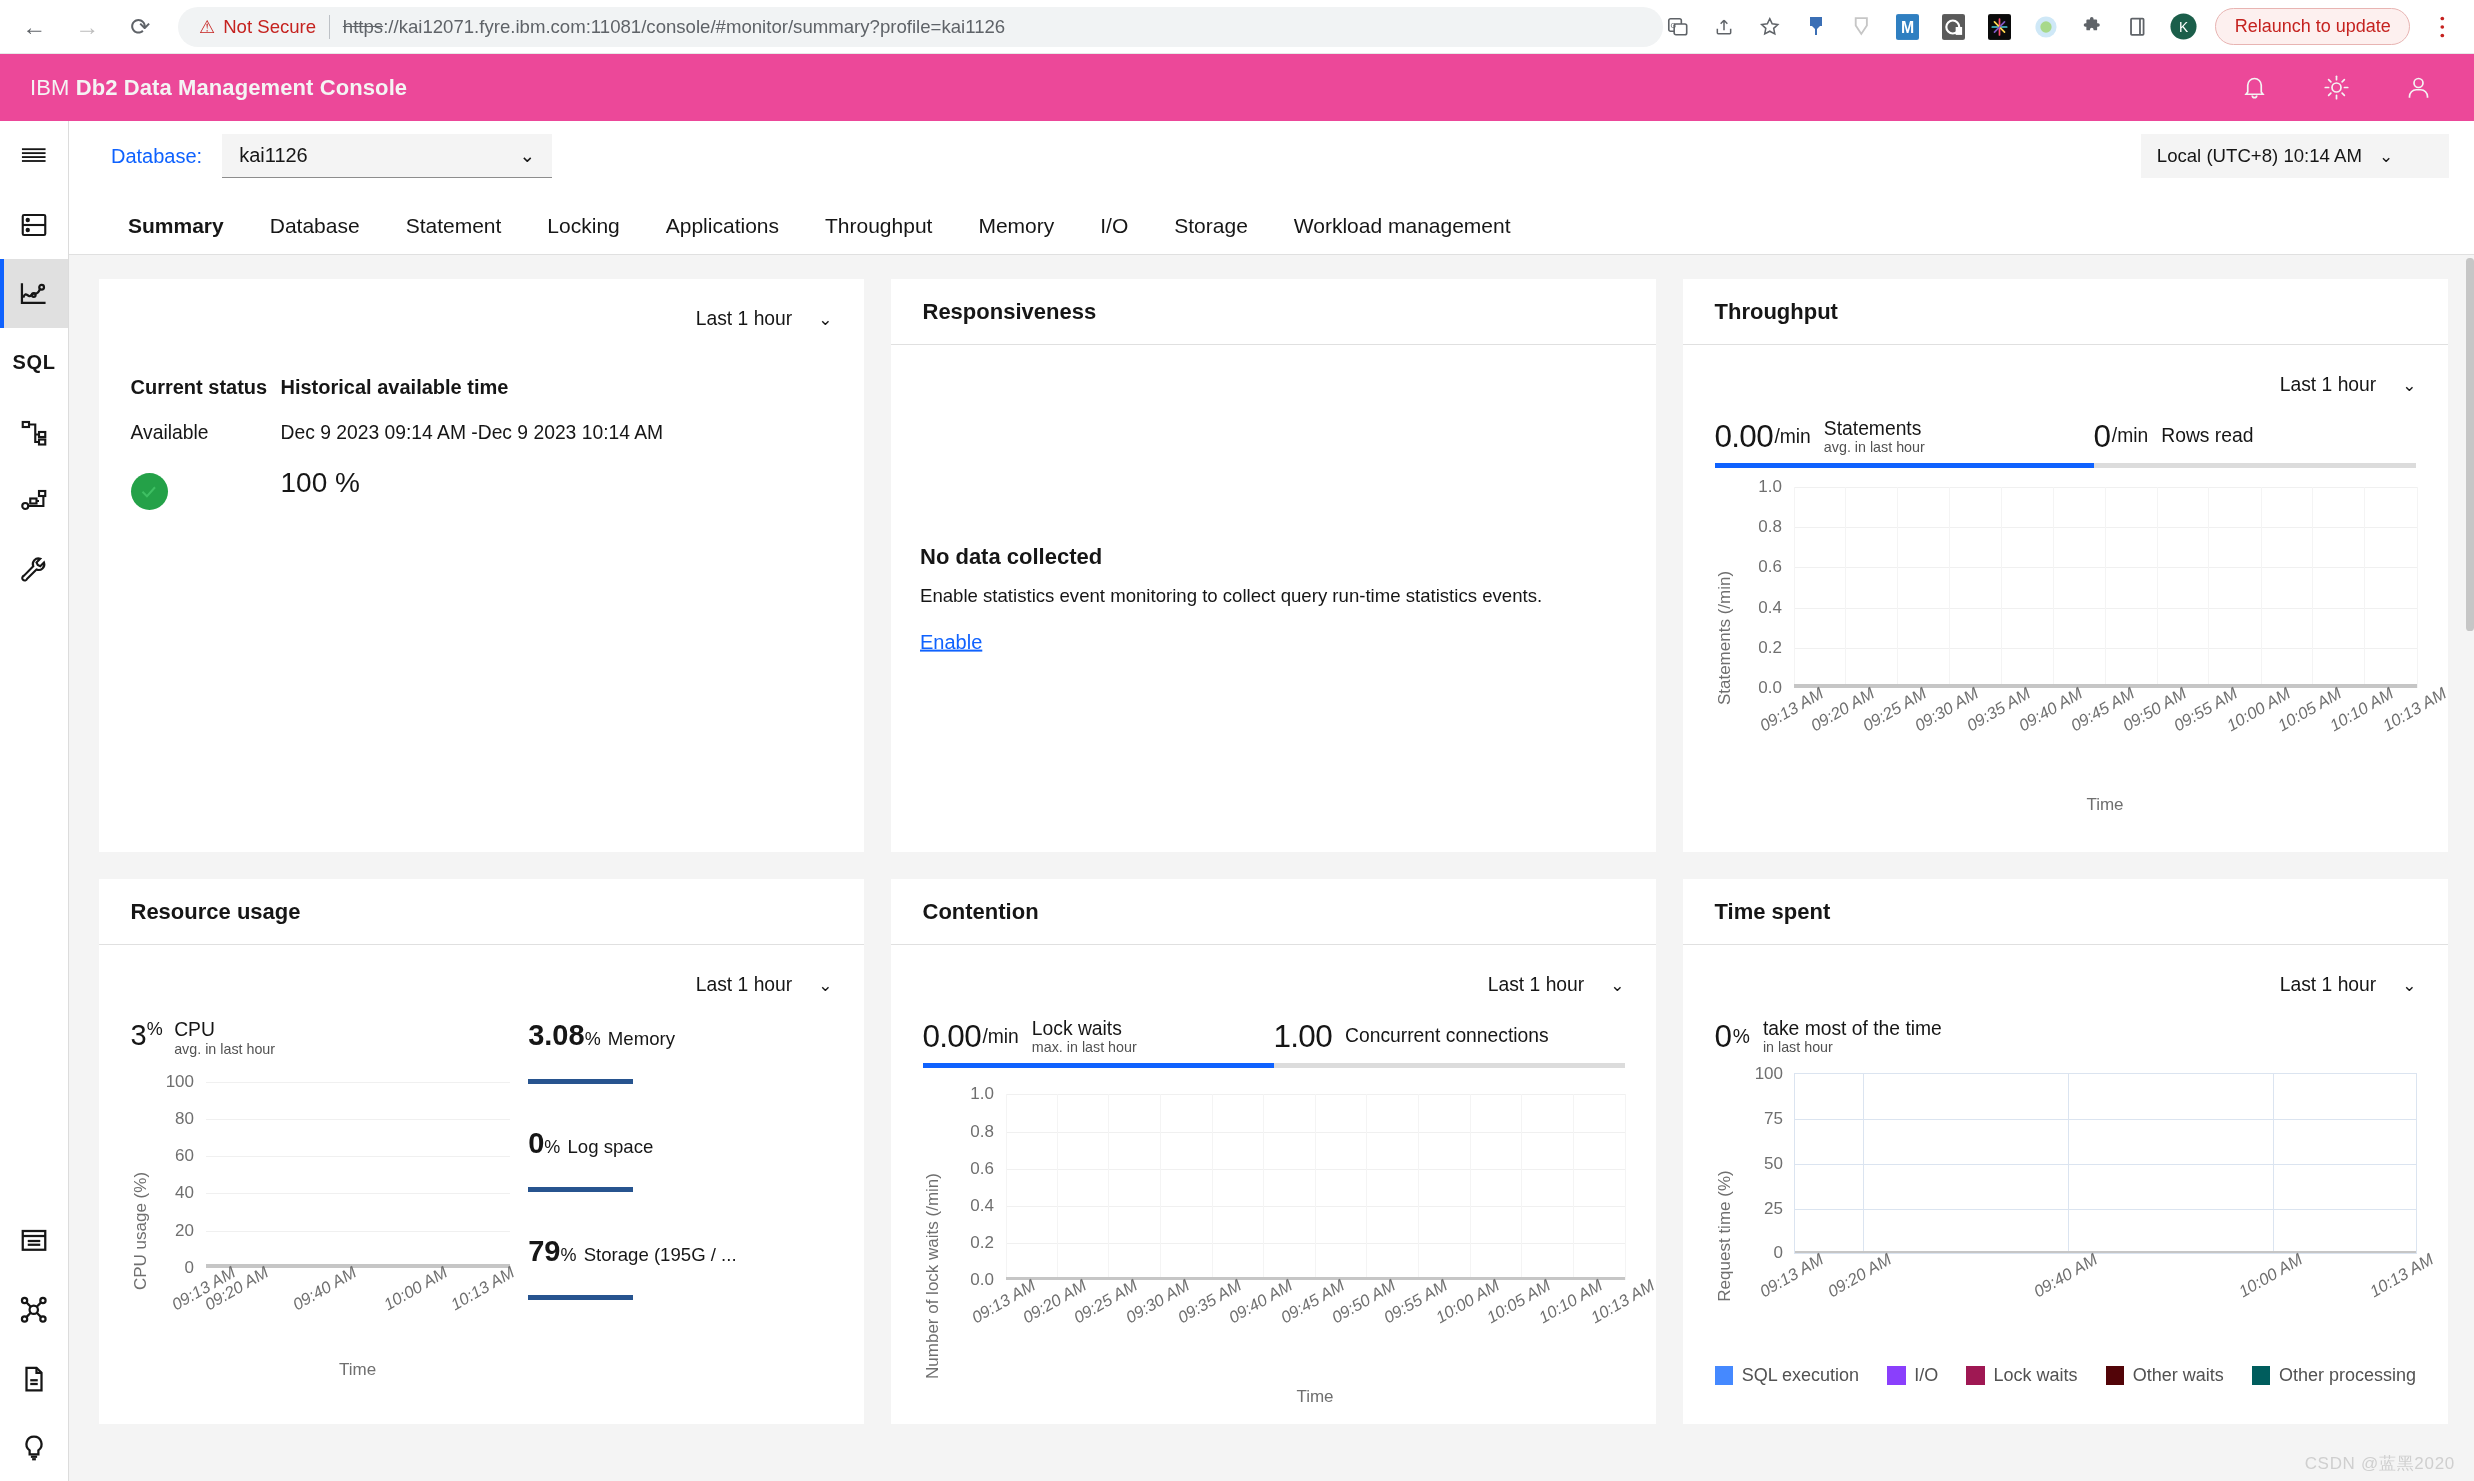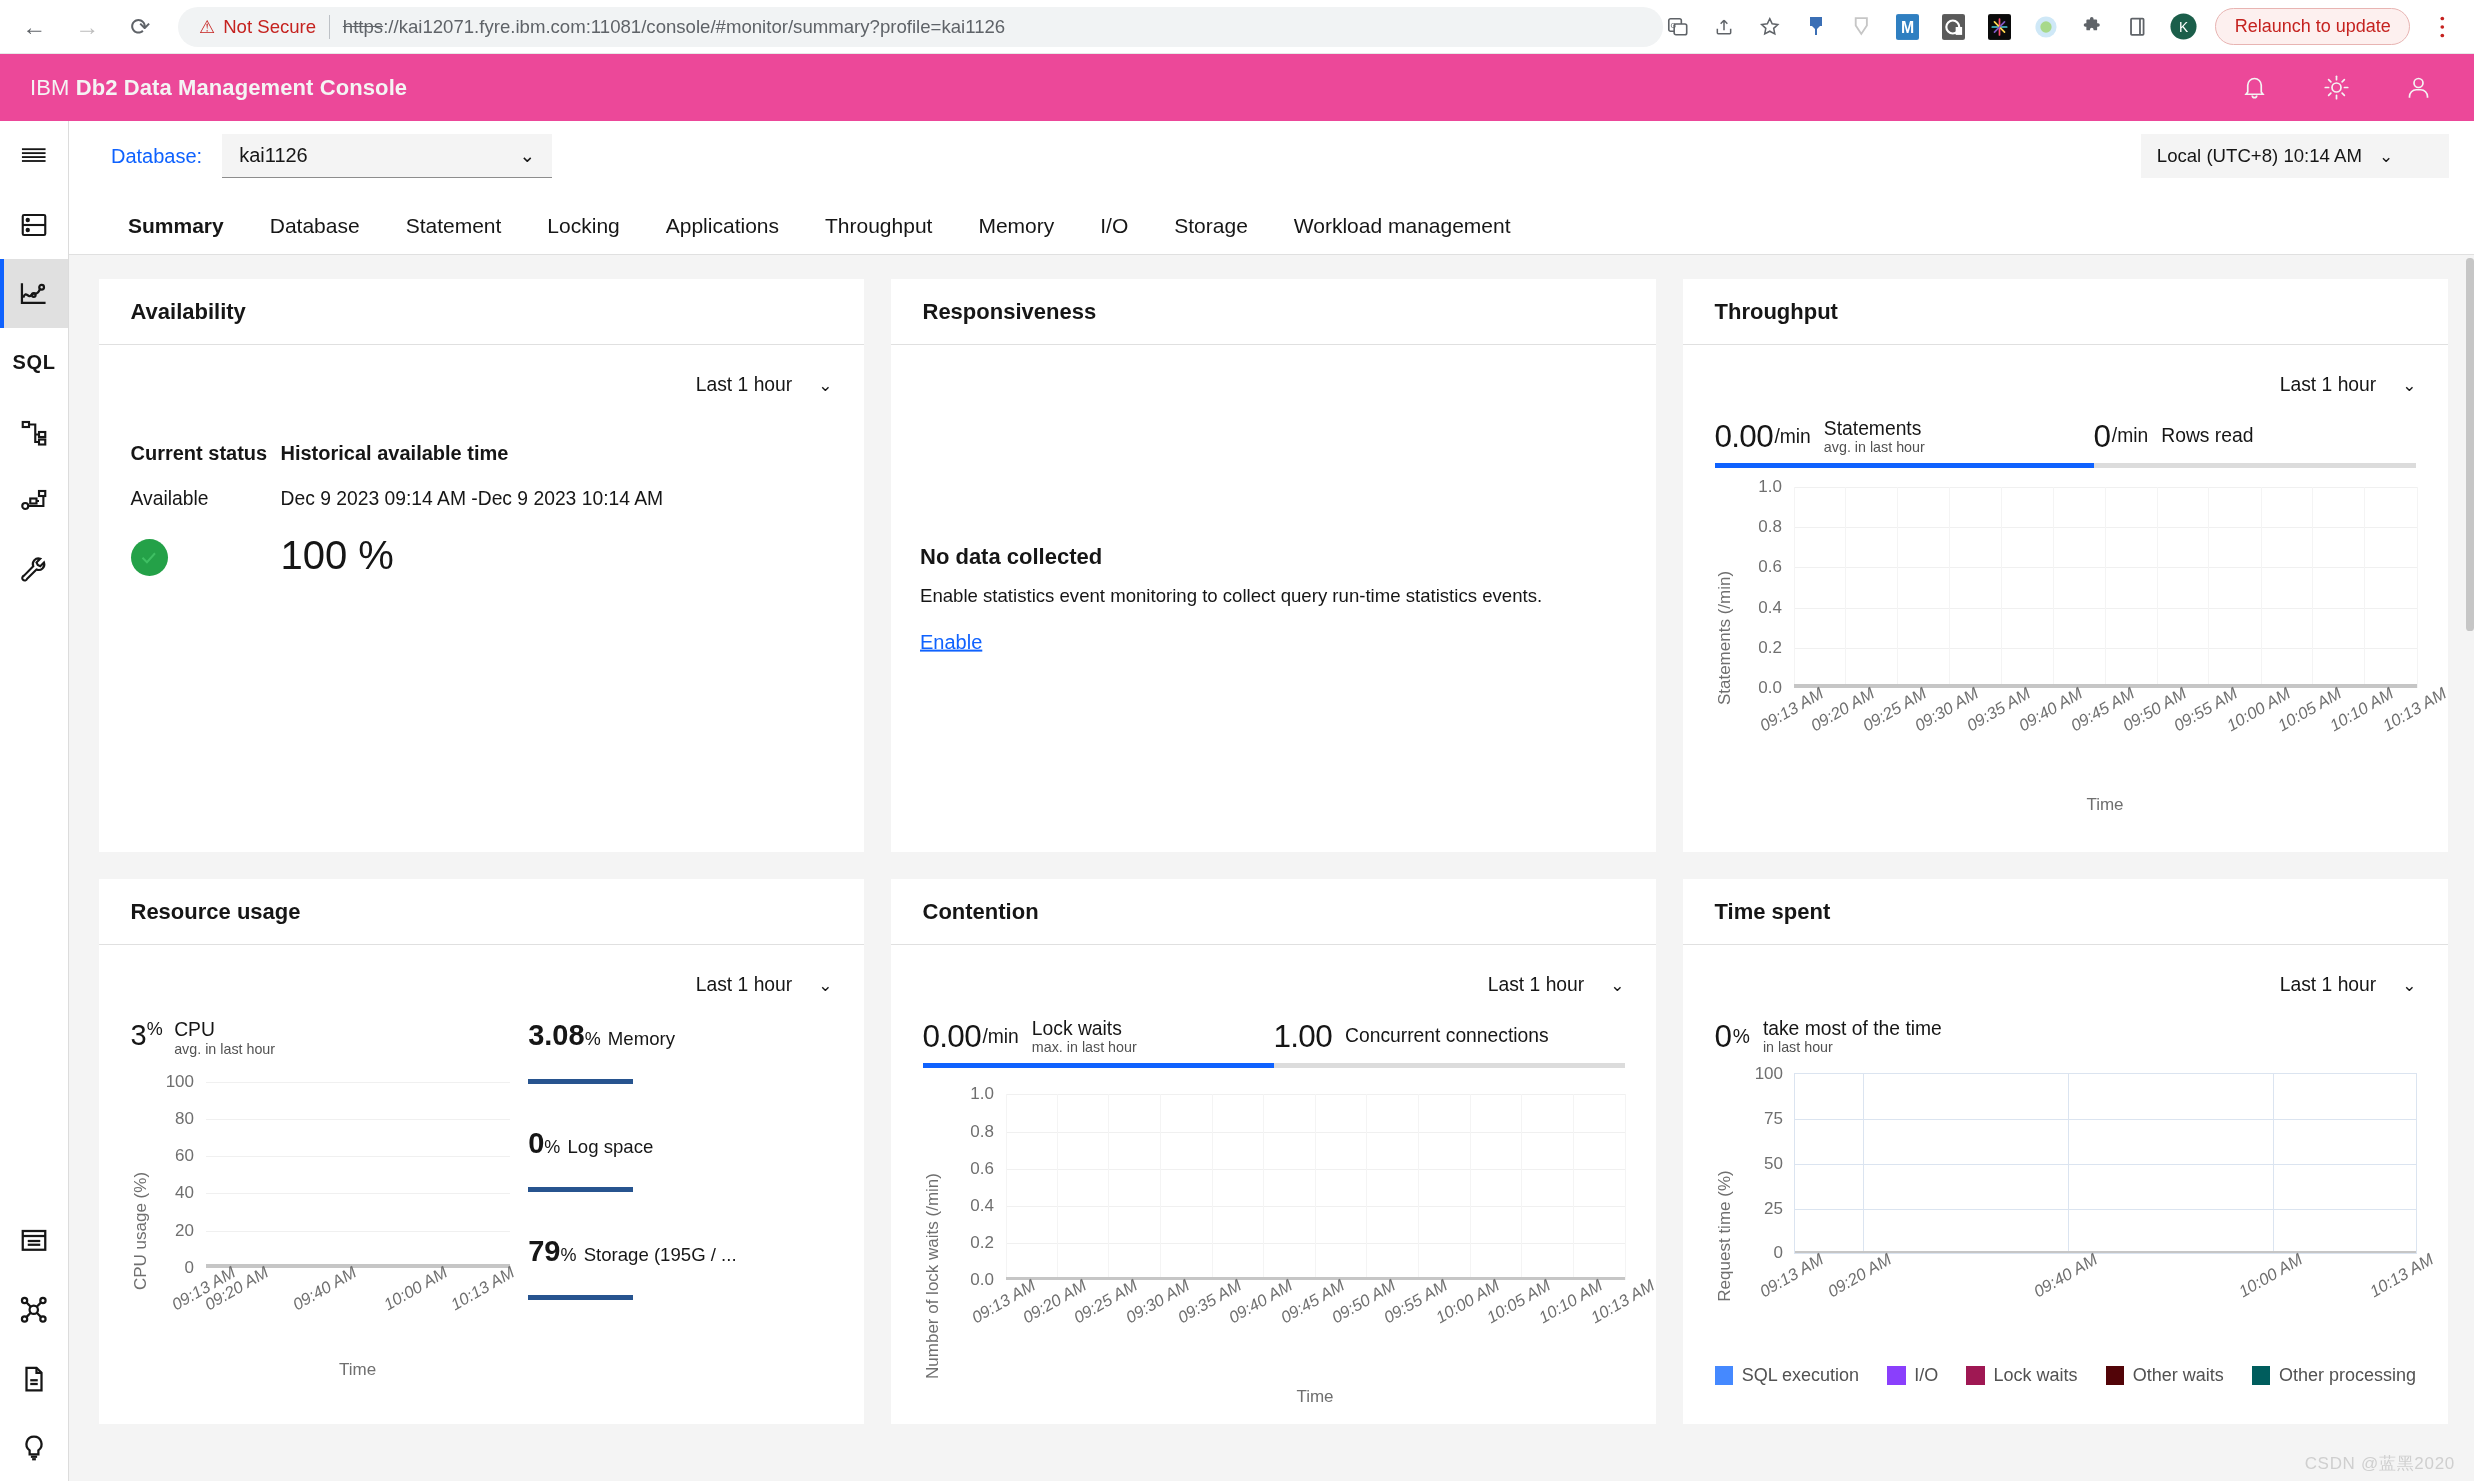--- a/index.html
+++ b/index.html
@@ -159,21 +159,21 @@
   .avail-c1 { width: 150px; }
   .avail-c2 { flex: 1; }
   .avail-h { font-size: 20px; font-weight: 700; color: #161616; }
   .avail-v { font-size: 19.3px; color: #161616; margin-top: 23px; }
   .status-dot {
     width: 37px; height: 37px; border-radius: 50%;
     background: #24a148; margin-top: 29px;
     display: flex; align-items: center; justify-content: center;
   }
   .status-dot svg { display: block; }
-  .pct-big { font-size: 40px; color: #161616; margin-top: 23px; font-weight: 400; }
+  .pct-big { font-size: 28px; color: #161616; margin-top: 23px; font-weight: 400; }
 
   
   .empty {
     position: absolute; left: 0; right: 0; top: 50%;
     transform: translateY(-50%); text-align: left; padding: 0 29px;
   }
   .empty-t { font-size: 22px; font-weight: 700; color: #161616; }
   .empty-s { font-size: 18.6px; color: #161616; margin-top: 15.8px; }
   .empty-a { font-size: 20px; color: #0f62fe; margin-top: 24px; display: inline-block; }
 
@@ -507,23 +507,20 @@
       <div class="tab"><span>Memory</span></div>
       <div class="tab"><span>I/O</span></div>
       <div class="tab"><span>Storage</span></div>
       <div class="tab"><span>Workload management</span></div>
     </div>
 
     <div class="content">
       <div class="grid">
 
         <div class="card card-r1">
-          <div class="card-head">
-            <div class="card-title">Availability</div>
-          </div>
           <div class="card-body">
             <div class="range-row">
               <div class="range">
                 <span>Last 1 hour</span>
                 <span class="chev">⌄</span>
               </div>
             </div>
             <div class="avail-cols">
               <div class="avail-c1">
                 <div class="avail-h">Current status</div>

